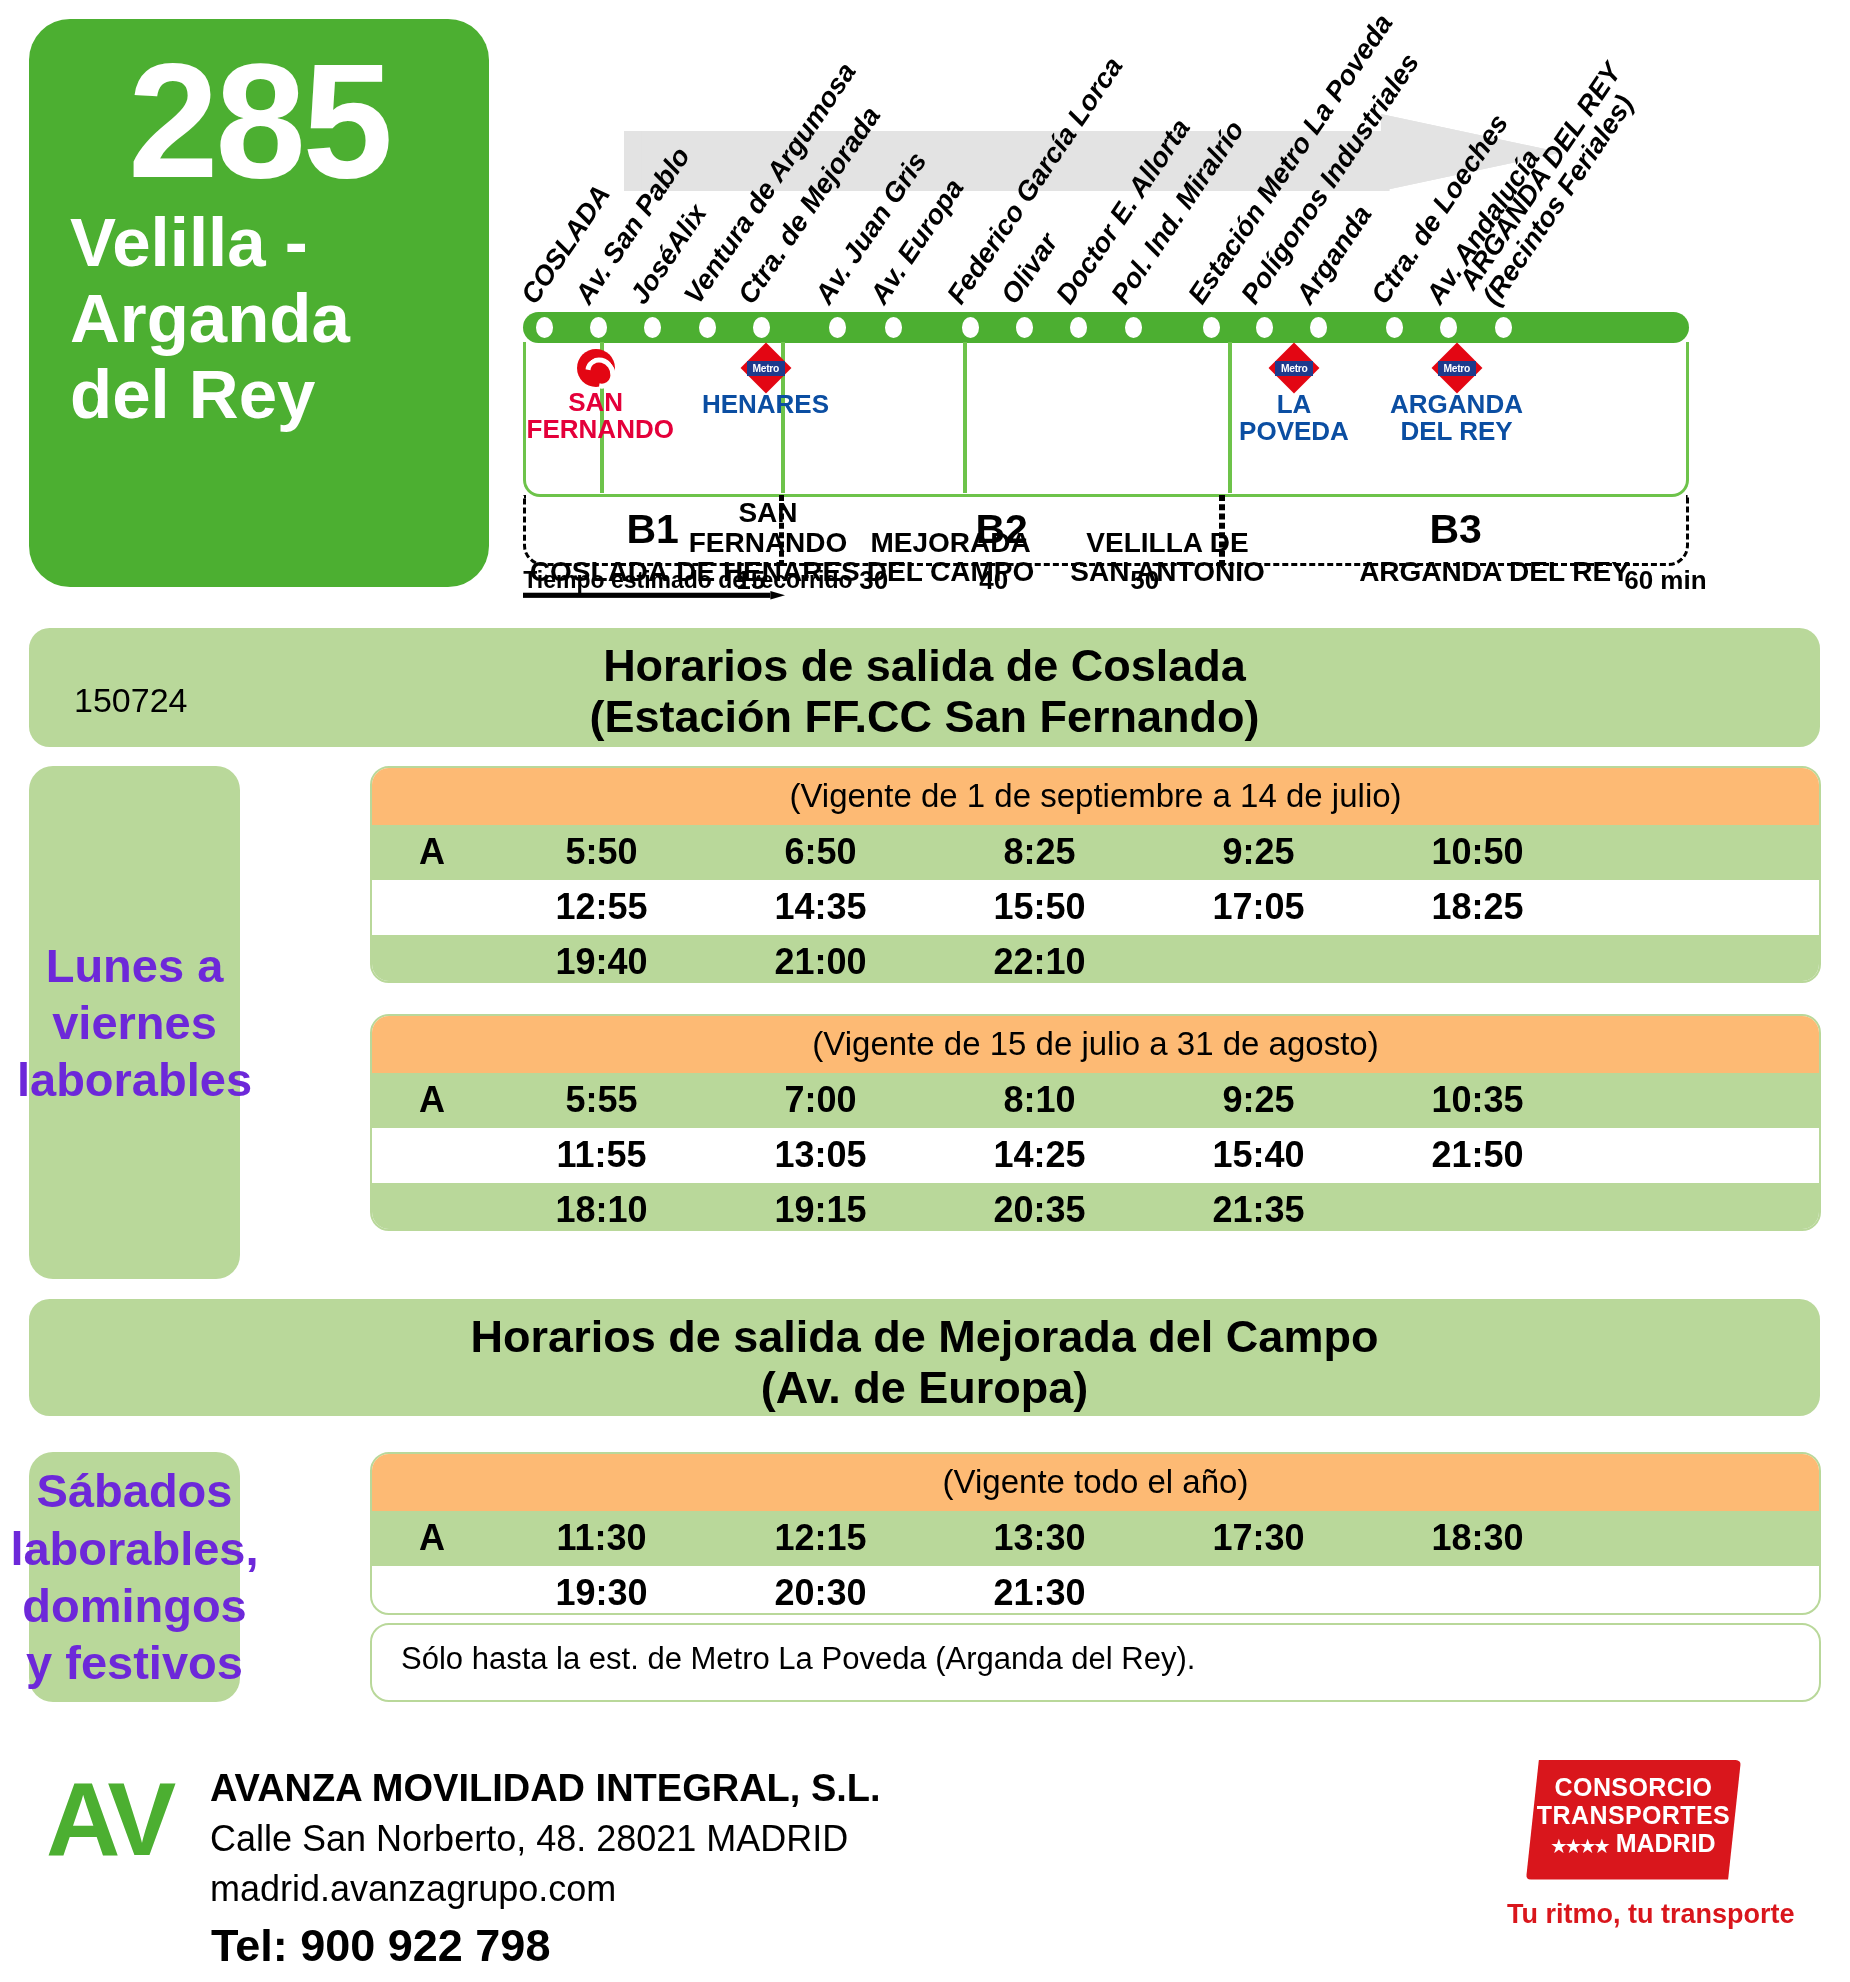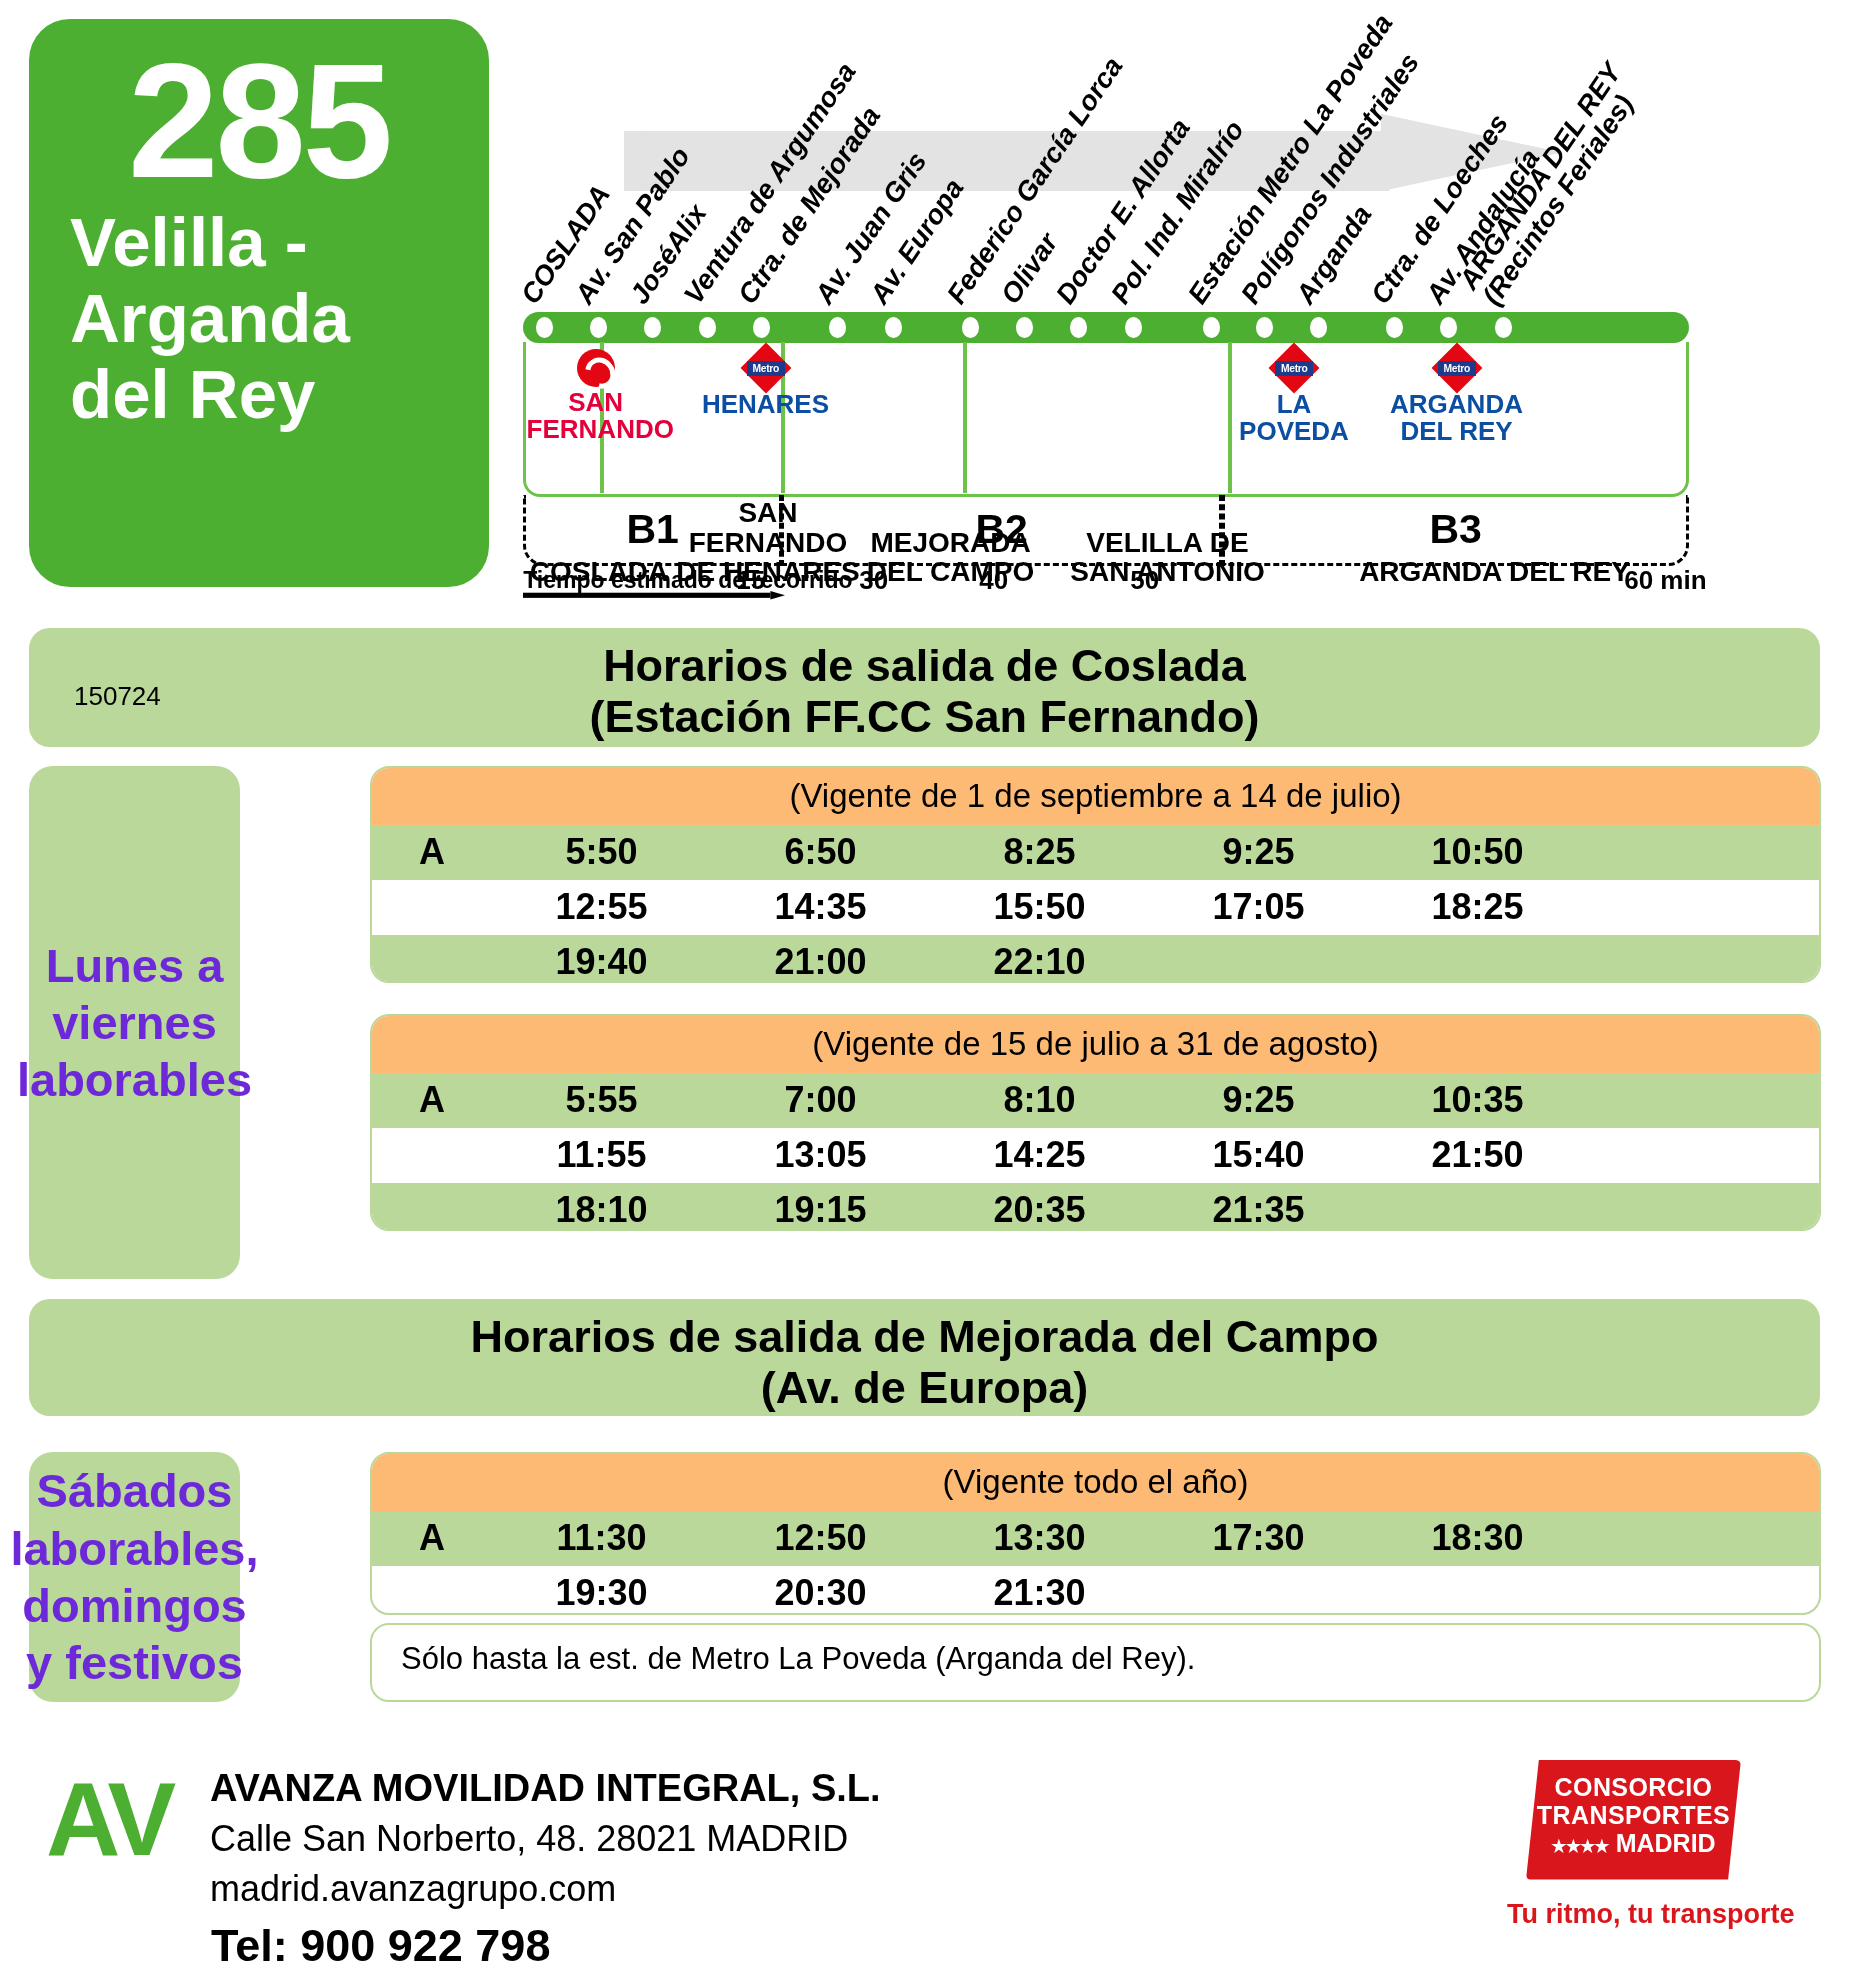--- a/index.html
+++ b/index.html
@@ -124,21 +124,21 @@
   
   .sec-header {
     position: absolute; left: 29px; width: 1791px;
     background: #b9d89a; border-radius: 20.6px;
   }
   .sec-header .title {
     text-align: center; font-size: 45px; font-weight: bold;
     line-height: 1.14; color: #000; padding-top: 12px;
   }
   .sec-code {
-    position: absolute; left: 45px; font-size: 26px; color: #000; font-weight: normal;
+    position: absolute; left: 45px; font-size: 34px; color: #000; font-weight: normal;
   }
 
   
   .day-panel {
     position: absolute; left: 29px; width: 211px;
     background: #b9d89a; border-radius: 24px;
     display: flex; align-items: center; justify-content: center;
   }
   .day-panel span {
     text-align: center; font-size: 47px; font-weight: bold; line-height: 1.22; color: #6d28d9;
@@ -438,21 +438,21 @@
       <span>domingos</span><br>
       <span>y festivos</span>
     </span>
   </div>
 
   <div class="tt-block" style="left:370px; top:1452px; width:1451px; height:163px;">
     <div class="tt-cap">(Vigente todo el año)</div>
     <div class="tt-row shade">
       <div class="tt-cell col-a">A</div>
       <div class="tt-cell col-t">11:30</div>
-      <div class="tt-cell col-t">12:50</div>
+      <div class="tt-cell col-t">12:15</div>
       <div class="tt-cell col-t">13:30</div>
       <div class="tt-cell col-t">17:30</div>
       <div class="tt-cell col-t">18:30</div>
     </div>
     <div class="tt-row">
       <div class="tt-cell col-a"></div>
       <div class="tt-cell col-t">19:30</div>
       <div class="tt-cell col-t">20:30</div>
       <div class="tt-cell col-t">21:30</div>
       <div class="tt-cell col-t"></div>

